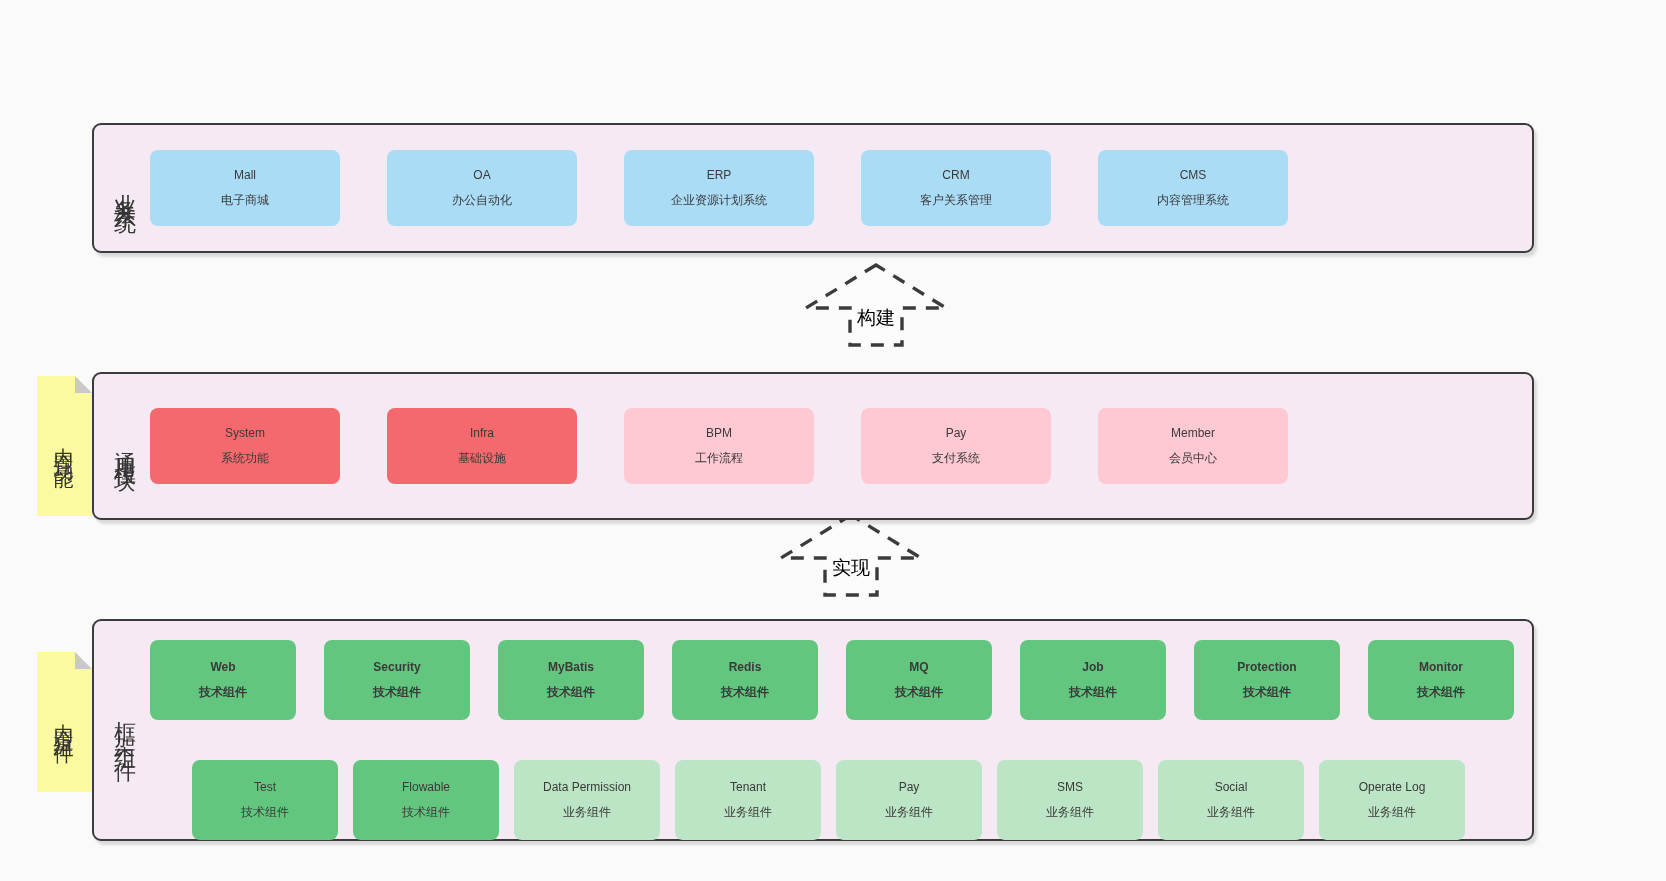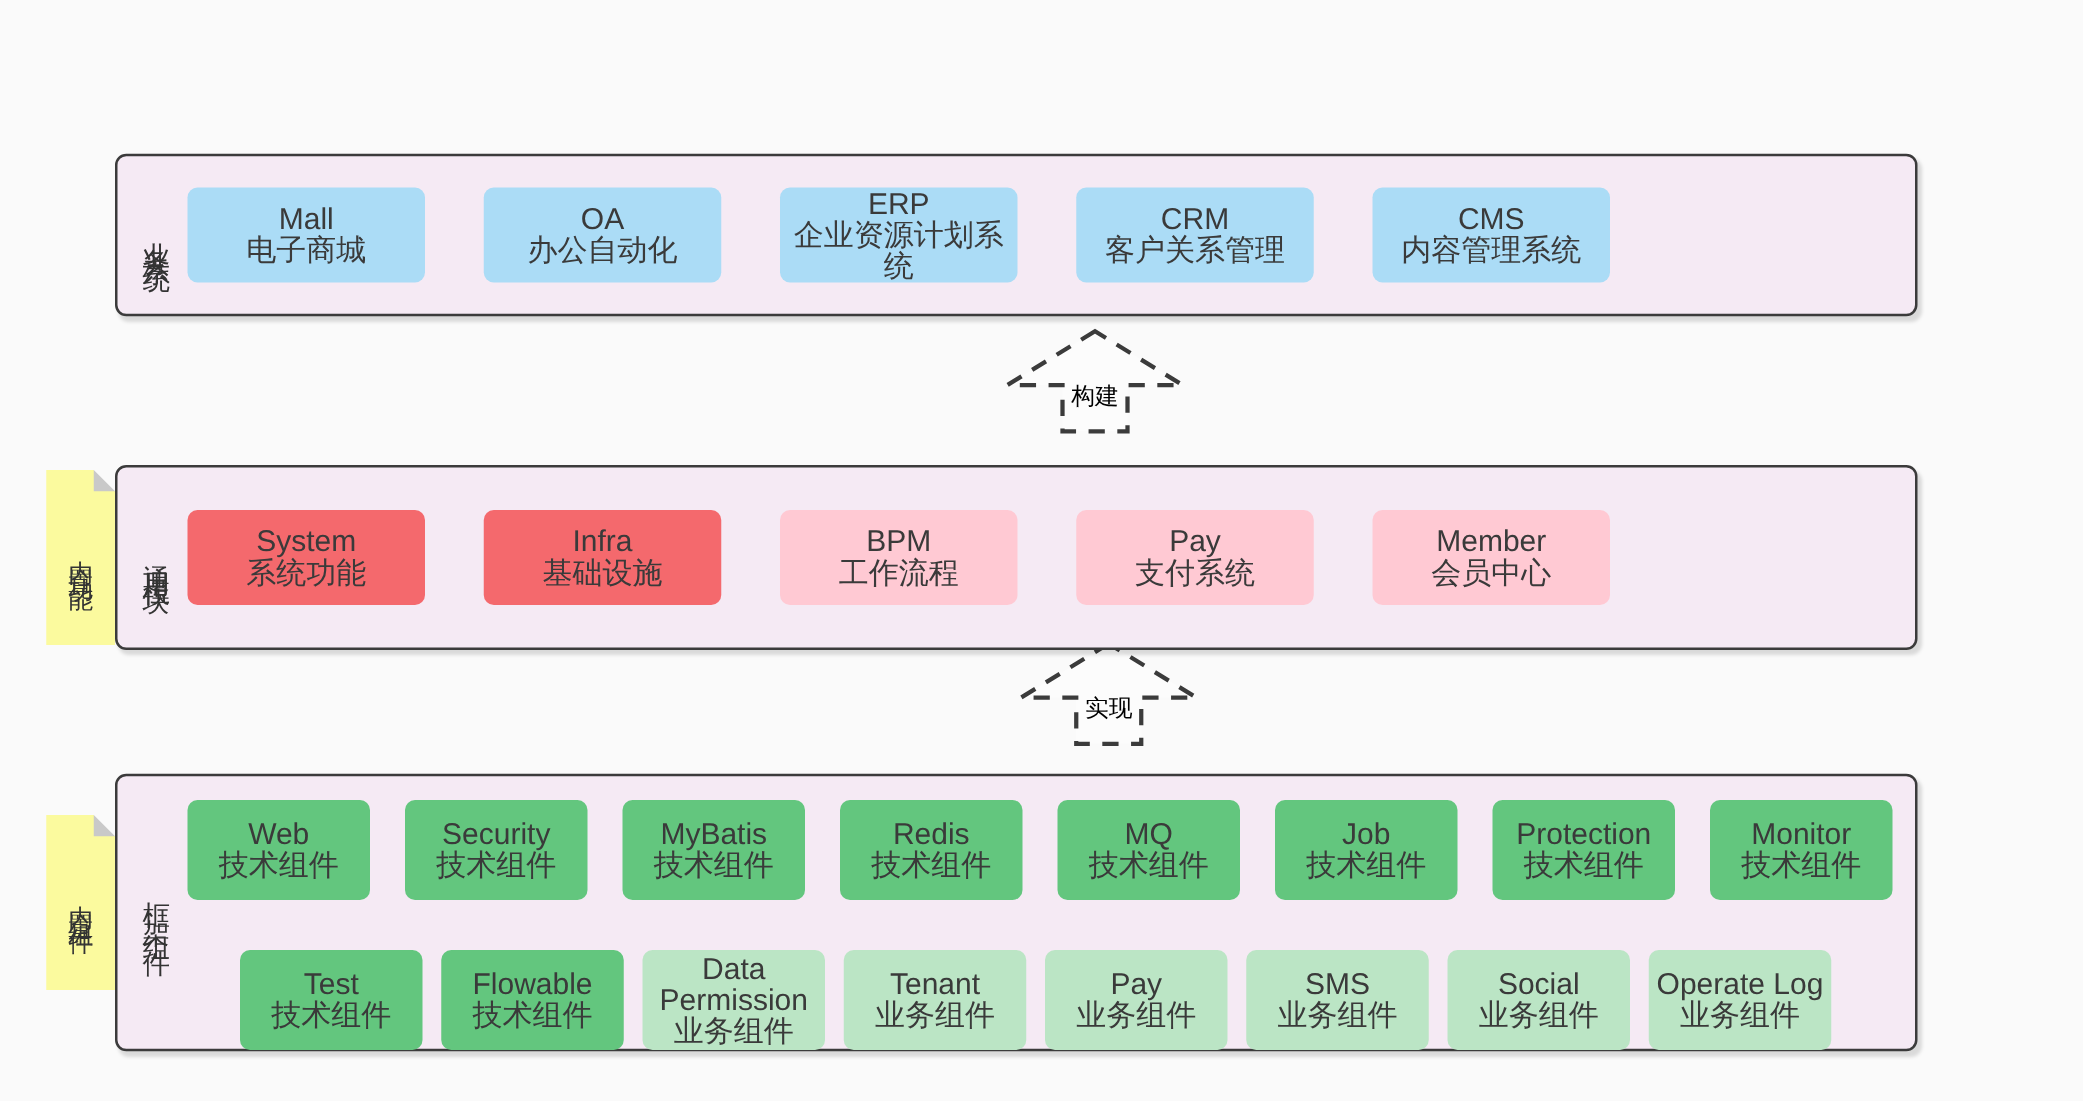--- a/index.html
+++ b/index.html
@@ -41,48 +41,48 @@
   }
   .p3 .vlabel{letter-spacing:13px;}
   
   .boxrow{
     position:absolute;
     left:56px;
     display:flex;
     gap:47px;
   }
   .row-mid{top:50%;transform:translateY(-50%);}
-  .row-b1{top:19px;gap:28px;}
+  .row-b1{top:19px;gap:28px;font-weight:bold;}
   .row-b2{top:139px;gap:15px;padding-left:42px;}
   .box{
     display:flex;
     flex-direction:column;
     align-items:center;
     justify-content:center;
     text-align:center;
     border-radius:8px;
     box-sizing:border-box;
     padding:2px 6px;
   }
   .boxrow.row-mid .box{width:190px;height:76px;}
   .row-b1 .box,.row-b2 .box{width:146px;height:80px;}
-  .bt,.bs{font-size:24px;line-height:25px;color:var(--text,#3a3a3a);}
+  .bt,.bs{font-size:12px;line-height:25px;color:var(--text,#3a3a3a);}
   .blue{background:var(--blue,#abdcf6);}
   .red{background:var(--red,#f4696d);}
   .pink{background:var(--pink,#ffc9d3);justify-content:center;}
   .green{background:var(--green,#63c67e);}
   .green-light{background:var(--green-light,#bbe5c5);}
   
   .arrow{
     position:absolute;
     width:150px;height:86px;
     z-index:1;
   }
   .arrow1{left:801px;top:262px;}
-  .arrow2{left:812px;top:512px;}
+  .arrow2{left:776px;top:512px;}
   .arrow svg{width:100%;height:100%;display:block;}
   .arrow-poly{
     fill:#fcfcfc;
     stroke:var(--panel-border,#3b3b3b);
     stroke-width:3.4;
     stroke-dasharray:13 10;
     stroke-linejoin:miter;
   }
   .arrow-label{
     position:absolute;

